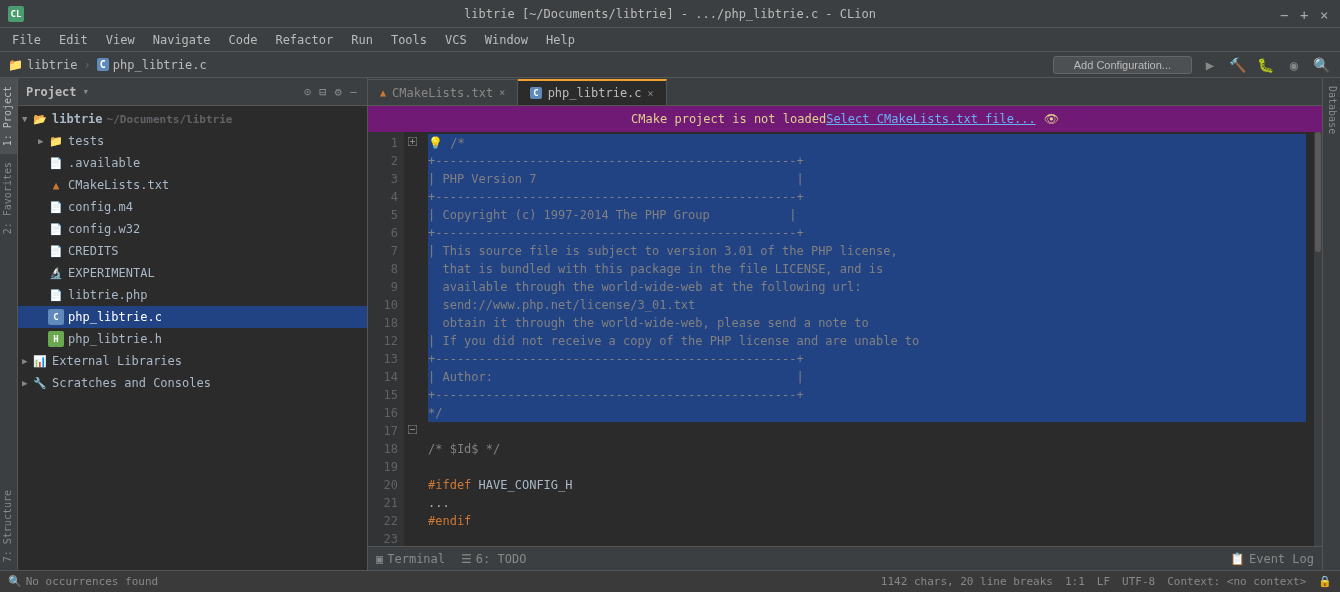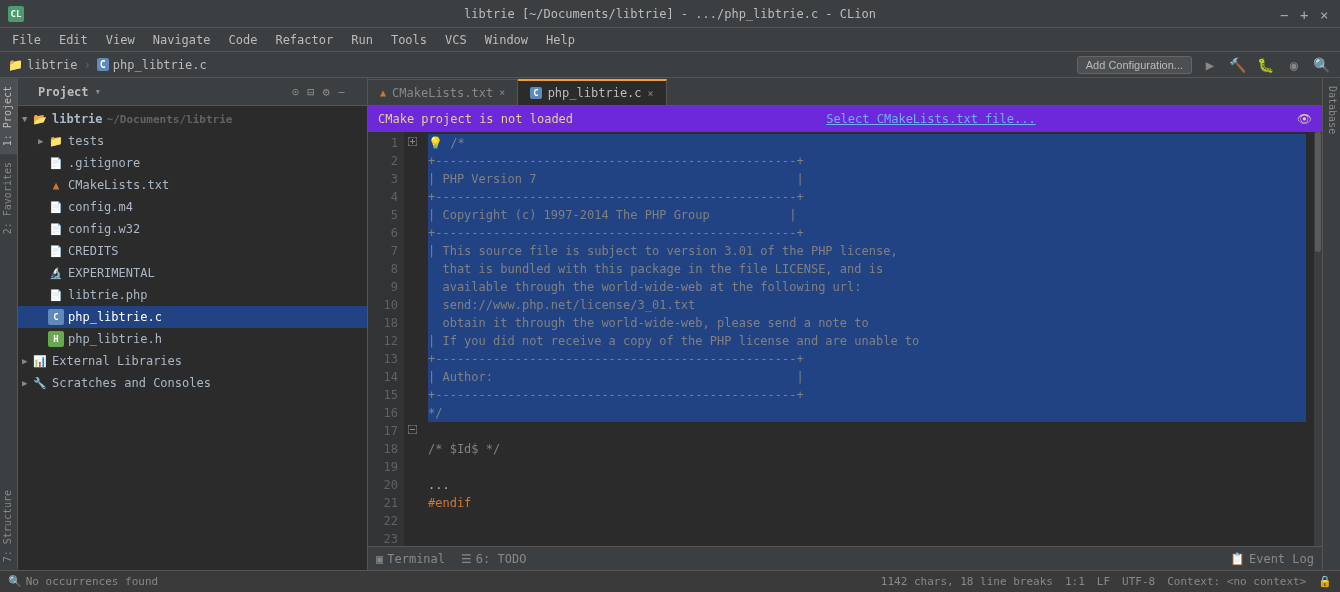--- a/index.html
+++ b/index.html
@@ -96,21 +96,21 @@
       display: flex;
       flex-direction: column;
       border-right: 1px solid #555;
       flex-shrink: 0;
     }
     .panel-header {
       height: 28px;
       background: #3c3f41;
       display: flex;
       align-items: center;
-      padding: 0 20px;
+      padding: 0 8px;
       gap: 6px;
       border-bottom: 1px solid #555;
       flex-shrink: 0;
     }
     .panel-title { color: #bbb; font-size: 12px; font-weight: bold; }
     .panel-controls { margin-left: auto; display: flex; gap: 4px; }
     .panel-ctrl-btn { color: #888; font-size: 12px; cursor: pointer; padding: 0 2px; }
     
     .file-tree {
       flex: 1;
@@ -165,28 +165,28 @@
     .editor-tab.active {
       background: #2b2b2b;
       color: #bbb;
       border-top: 2px solid #f0a030;
       border-bottom: none;
     }
     .tab-close { color: #888; font-size: 10px; cursor: pointer; }
     
     .cmake-warning {
       height: 26px;
-      background: #6d28d9;
+      background: #701a75;
       display: flex;
       align-items: center;
       padding: 0 10px;
       font-size: 12px;
       color: #e0d090;
       flex-shrink: 0;
-      justify-content: space-between;
+      justify-content: center;
     }
     .cmake-link { color: #6ab0f5; cursor: pointer; text-decoration: underline; }
     
     .code-editor {
       flex: 1;
       display: flex;
       overflow: hidden;
       background: #2b2b2b;
     }
     .line-numbers {
@@ -318,21 +318,21 @@
   <div class="breadcrumb-item">
     <span>📁</span>
     <span>libtrie</span>
   </div>
   <span class="breadcrumb-sep">›</span>
   <div class="breadcrumb-item">
     <span style="color:#5f8ab9;font-size:10px;font-weight:bold;background:#5f8ab9;color:white;border-radius:2px;padding:1px 3px;">C</span>
     <span>php_libtrie.c</span>
   </div>
   <div class="breadcrumb-bar-right">
-    <button style="background:#4c5052;border:1px solid #666;color:#bbb;font-size:11px;padding:2px 8px;cursor:pointer;border-radius:3px;">Add Configuration...</button>
+    <button style="background:#4c5052;border:1px solid #666;color:#bbb;font-size:11px;padding:2px 20px;cursor:pointer;border-radius:3px;">Add Configuration...</button>
     <span class="toolbar-btn">▶</span>
     <span class="toolbar-btn">🔨</span>
     <span class="toolbar-btn">🐛</span>
     <span class="toolbar-btn">◉</span>
     <span class="toolbar-btn">🔍</span>
   </div>
 </div>
 
 <div class="main-area">
 
@@ -365,21 +365,21 @@
 
       <div class="tree-item indent1">
         <span class="expand-arrow">▶</span>
         <span class="tree-icon icon-folder">📁</span>
         <span>tests</span>
       </div>
 
       <div class="tree-item indent1">
         <span class="expand-arrow" style="visibility:hidden">▶</span>
         <span class="tree-icon" style="color:#888;">📄</span>
-        <span>.gitignore</span>
+        <span>.available</span>
       </div>
 
       <div class="tree-item indent1">
         <span class="expand-arrow" style="visibility:hidden">▶</span>
         <span class="tree-icon" style="color:#cc7832;">▲</span>
         <span>CMakeLists.txt</span>
       </div>
 
       <div class="tree-item indent1">
         <span class="expand-arrow" style="visibility:hidden">▶</span>
@@ -517,20 +517,21 @@
         <div class="code-line highlight-line"><span class="comment">  send://www.php.net/license/3_01.txt</span></div>
         <div class="code-line highlight-line"><span class="comment">  obtain it through the world-wide-web, please send a note to</span></div>
         <div class="code-line highlight-line"><span class="comment">| If you did not receive a copy of the PHP license and are unable to</span></div>
         <div class="code-line highlight-line"><span class="comment">+--------------------------------------------------+</span></div>
         <div class="code-line highlight-line"><span class="comment">| Author:                                          |</span></div>
         <div class="code-line highlight-line"><span class="comment">+--------------------------------------------------+</span></div>
         <div class="code-line highlight-line"><span class="comment">*/</span></div>
         <div class="code-line"> </div>
         <div class="code-line"><span class="comment">/* $Id$ */</span></div>
         <div class="code-line"> </div>
+        <div class="code-line"><span class="macro">#ifdef</span> <span style="color:#a9b7c6">HAVE_CONFIG_H</span></div>
         <div class="code-line"><span style="color:#a9b7c6">...</span></div>
         <div class="code-line"><span class="macro">#endif</span></div>
 
       </div>
 
       <div class="scrollbar-area">
         <div class="scroll-thumb"></div>
       </div>
     </div>
 
@@ -555,20 +556,20 @@
     <div class="right-tab">Database</div>
   </div>
 </div>
 
 <div class="status-bar">
   <div class="status-left">
     <span>🔍</span>
     <span class="no-occurrences">No occurrences found</span>
   </div>
   <div class="status-right">
-    <span class="status-item">1142 chars, 18 line breaks</span>
+    <span class="status-item">1142 chars, 20 line breaks</span>
     <span class="status-item">1:1</span>
     <span class="status-item">LF</span>
     <span class="status-item">UTF-8</span>
     <span class="status-item">Context: &lt;no context&gt;</span>
     <span>🔒</span>
   </div>
 </div>
 
 </body></html>

